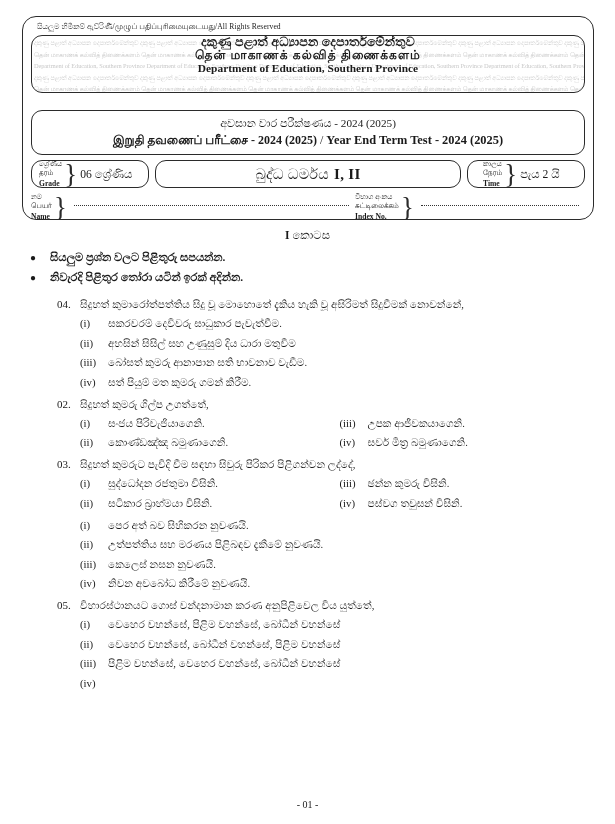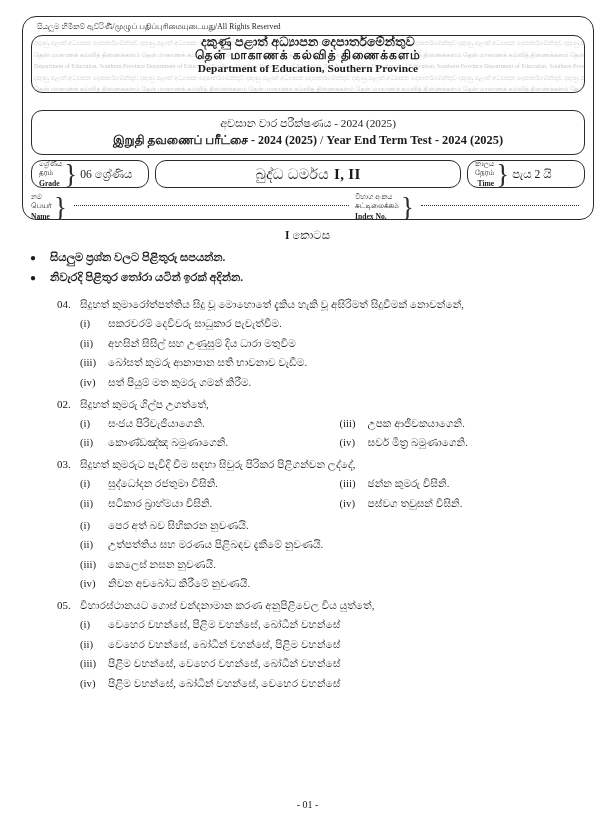--- a/index.html
+++ b/index.html
@@ -114,21 +114,21 @@
     gap: 6px;
   }
   .pill {
     border: 1.1px solid #2b2b2b;
     border-radius: 11px;
     display: flex;
     align-items: center;
   }
   .grade-box { width: 118px; padding-left: 7px; }
   .subject-box { flex: 1; justify-content: center; }
-  .time-box { width: 118px; padding-left: 7px; text-align: right; }
+  .time-box { width: 118px; padding-left: 15px; }
 
   .trilabel {
     font-size: 7.2px;
     line-height: 9.2px;
     font-family: "Liberation Serif", serif;
     white-space: nowrap;
   }
   .trilabel .en { font-weight: bold; font-size: 7.6px; }
   .brace {
     font-size: 27px;
@@ -449,21 +449,20 @@
           <div class="opt">
             <span class="opt-lbl">(ii)</span>
             <span class="opt-txt">වෙහෙර වහන්සේ, බෝධීන් වහන්සේ, පිළිම වහන්සේ</span>
           </div>
           <div class="opt">
             <span class="opt-lbl">(iii)</span>
             <span class="opt-txt">පිළිම වහන්සේ, වෙහෙර වහන්සේ, බෝධීන් වහන්සේ</span>
           </div>
           <div class="opt">
             <span class="opt-lbl">(iv)</span>
-            <span class="opt-txt">පිළිම වහන්සේ, බෝධීන් වහන්සේ, වෙහෙර වහන්සේ</span>
           </div>
         </div>
       </div>
     </div>
 
 </div>
 
 <div class="footer">
   <span>- 01 -</span>
 </div>

